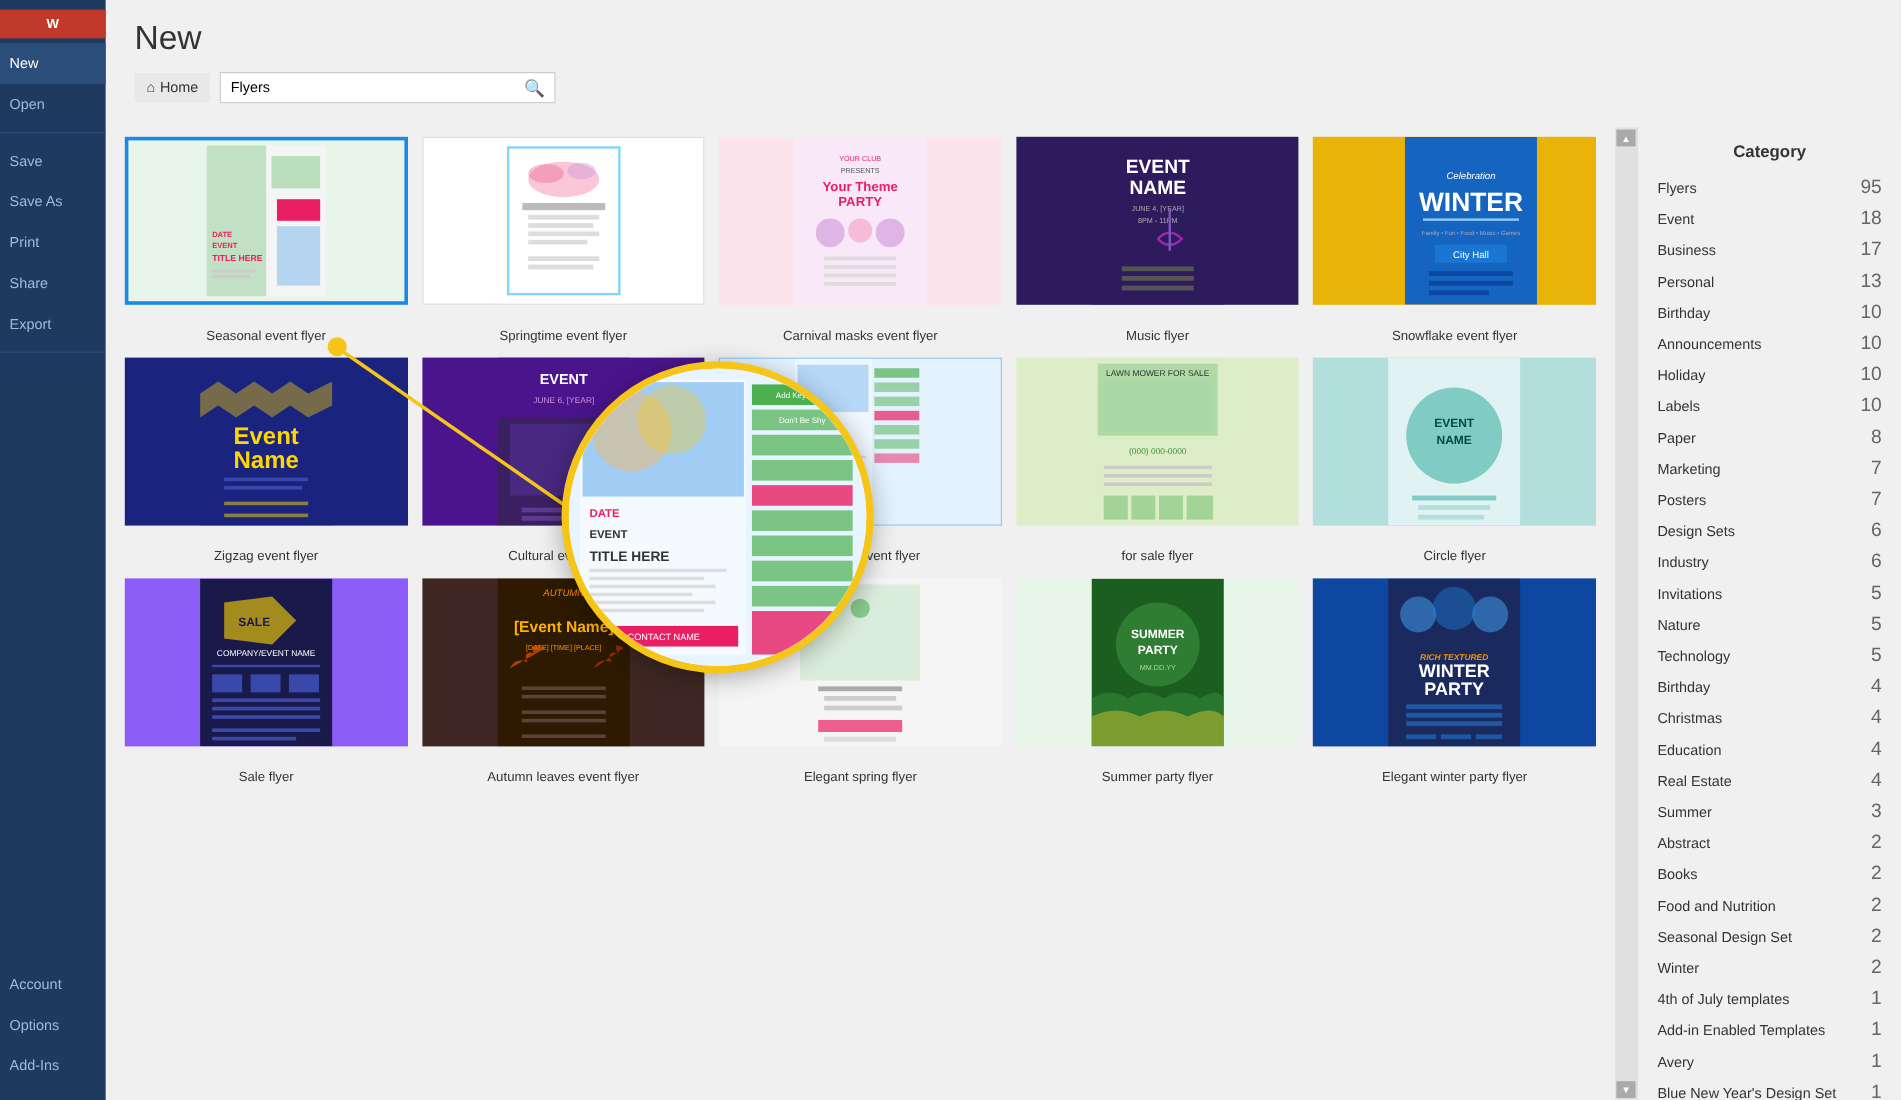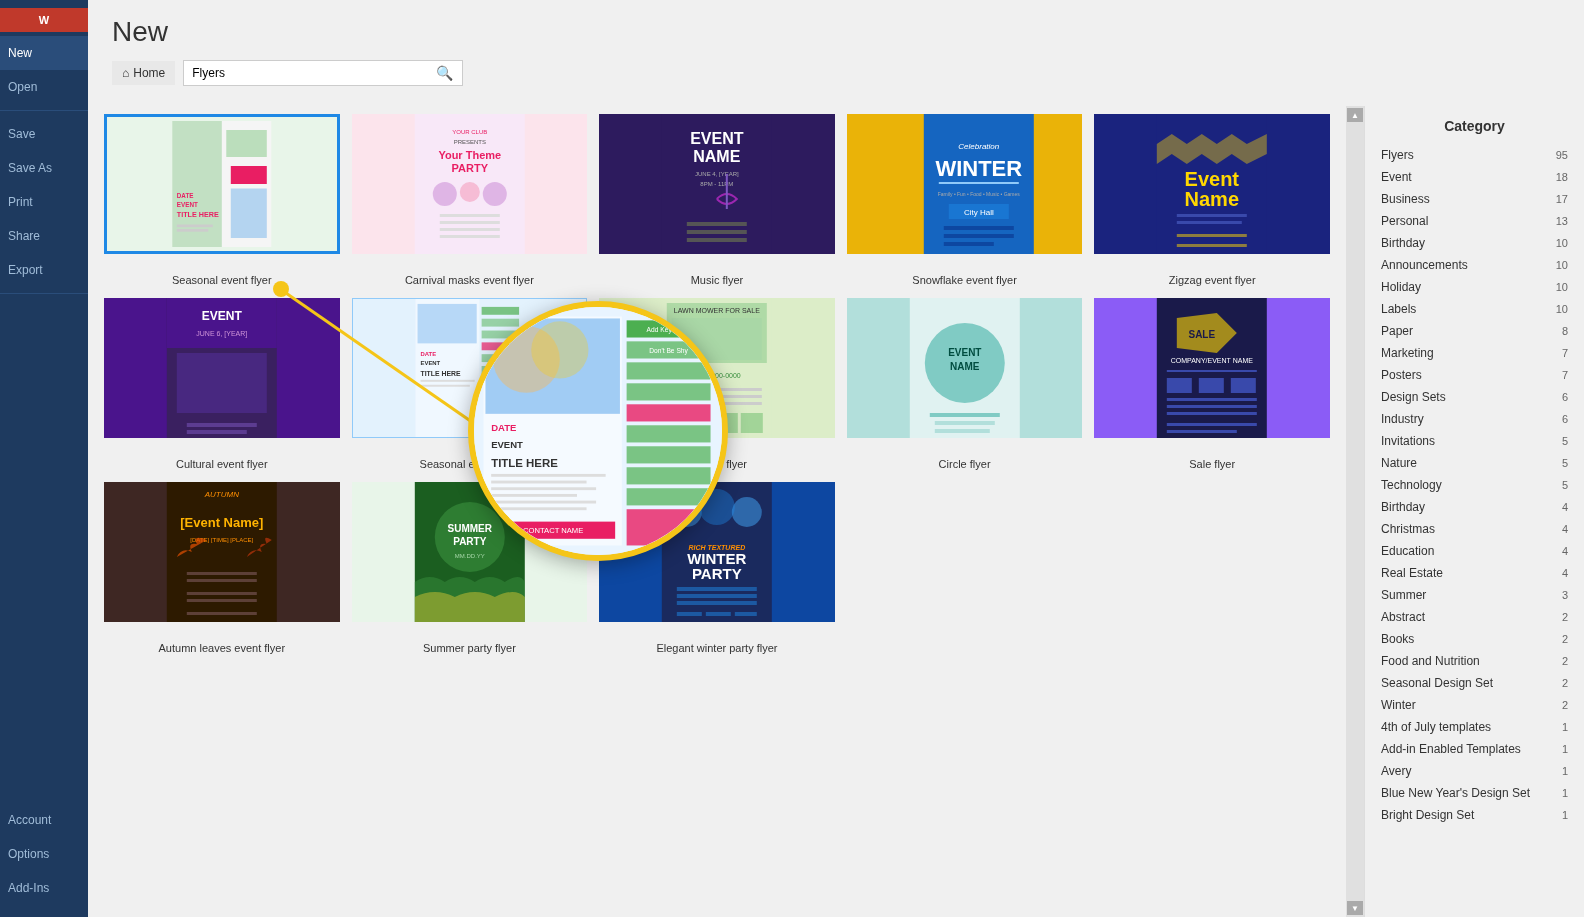--- a/index.html
+++ b/index.html
@@ -155,21 +155,21 @@
       display: flex;
       justify-content: space-between;
       align-items: center;
       padding: 4px 0;
       font-size: 12px;
       color: #333;
       cursor: pointer;
     }
     .category-count {
       color: #666;
-      font-size: 11px;
+      font-size: 16px;
     }
 
     
     .category-panel::-webkit-scrollbar { width: 6px; }
     .category-panel::-webkit-scrollbar-track { background: #e0e0e0; }
     .category-panel::-webkit-scrollbar-thumb { background: #bbb; }
 
     .content-wrapper {
       position: relative;
       display: flex;
@@ -228,20 +228,39 @@
             <text x="5" y="107" font-size="8" fill="#e91e63" font-weight="bold">TITLE HERE</text>
             <rect x="5" y="115" width="40" height="3" fill="#ccc"></rect>
             <rect x="5" y="120" width="35" height="3" fill="#ccc"></rect>
             <rect x="65" y="50" width="40" height="20" fill="#e91e63"></rect>
             <rect x="65" y="75" width="40" height="55" fill="#1e88e5" opacity="0.3"></rect>
           </svg>
         </div>
         <div class="template-label">Seasonal event flyer</div>
       </div>
 
+      <div class="template-item">
+        <div class="template-thumb" style="background: white; border: 1px solid #ddd;">
+          <svg width="100%" height="100%" viewBox="0 0 110 140" xmlns="http://www.w3.org/2000/svg">
+            <rect width="110" height="140" fill="white"></rect>
+            <rect x="8" y="8" width="94" height="124" fill="none" stroke="#81d4fa" stroke-width="2"></rect>
+            <ellipse cx="55" cy="35" rx="30" ry="15" fill="#f48fb1" opacity="0.5"></ellipse>
+            <ellipse cx="40" cy="30" rx="15" ry="8" fill="#f06292" opacity="0.4"></ellipse>
+            <ellipse cx="70" cy="28" rx="12" ry="7" fill="#ce93d8" opacity="0.4"></ellipse>
+            <rect x="20" y="55" width="70" height="6" fill="#bbb"></rect>
+            <rect x="25" y="65" width="60" height="4" fill="#ddd"></rect>
+            <rect x="25" y="72" width="55" height="4" fill="#ddd"></rect>
+            <rect x="25" y="79" width="60" height="4" fill="#ddd"></rect>
+            <rect x="25" y="86" width="50" height="4" fill="#ddd"></rect>
+            <rect x="25" y="100" width="60" height="4" fill="#ddd"></rect>
+            <rect x="25" y="107" width="55" height="4" fill="#ddd"></rect>
+          </svg>
+        </div>
+        <div class="template-label">Springtime event flyer</div>
+      </div>
 
       <div class="template-item">
         <div class="template-thumb" style="background: #fce4ec;">
           <svg width="100%" height="100%" viewBox="0 0 110 140" xmlns="http://www.w3.org/2000/svg">
             <rect width="110" height="140" fill="#f8e8f8"></rect>
             <text x="55" y="20" font-size="6" fill="#e91e63" text-anchor="middle">YOUR CLUB</text>
             <text x="55" y="30" font-size="6" fill="#555" text-anchor="middle">PRESENTS</text>
             <text x="55" y="45" font-size="11" fill="#e91e63" font-weight="bold" text-anchor="middle">Your Theme</text>
             <text x="55" y="58" font-size="11" fill="#e91e63" font-weight="bold" text-anchor="middle">PARTY</text>
             <circle cx="30" cy="80" r="12" fill="#ce93d8" opacity="0.6"></circle>
@@ -415,20 +434,35 @@
             <rect x="20" y="90" width="70" height="3" fill="#5d4037"></rect>
             <rect x="20" y="97" width="70" height="3" fill="#5d4037"></rect>
             <rect x="20" y="110" width="70" height="3" fill="#5d4037"></rect>
             <rect x="20" y="117" width="70" height="3" fill="#5d4037"></rect>
             <rect x="20" y="130" width="70" height="3" fill="#5d4037"></rect>
           </svg>
         </div>
         <div class="template-label">Autumn leaves event flyer</div>
       </div>
 
+      <div class="template-item">
+        <div class="template-thumb" style="background: #f5f5f5;">
+          <svg width="100%" height="100%" viewBox="0 0 110 140" xmlns="http://www.w3.org/2000/svg">
+            <rect width="110" height="140" fill="#f5f5f5"></rect>
+            <rect x="5" y="5" width="100" height="80" fill="#c8e6c9" opacity="0.6"></rect>
+            <circle cx="55" cy="25" r="8" fill="#66bb6a" opacity="0.7"></circle>
+            <rect x="20" y="90" width="70" height="4" fill="#aaa"></rect>
+            <rect x="25" y="98" width="60" height="4" fill="#ccc"></rect>
+            <rect x="25" y="106" width="65" height="4" fill="#ccc"></rect>
+            <rect x="20" y="118" width="70" height="10" fill="#e91e63" opacity="0.7"></rect>
+            <rect x="25" y="132" width="60" height="4" fill="#ddd"></rect>
+          </svg>
+        </div>
+        <div class="template-label">Elegant spring flyer</div>
+      </div>
 
       <div class="template-item">
         <div class="template-thumb" style="background: #e8f5e9;">
           <svg width="100%" height="100%" viewBox="0 0 110 140" xmlns="http://www.w3.org/2000/svg">
             <rect width="110" height="140" fill="#1b5e20"></rect>
             <circle cx="55" cy="55" r="35" fill="#2e7d32"></circle>
             <text x="55" y="50" font-size="10" fill="white" text-anchor="middle" font-weight="bold">SUMMER</text>
             <text x="55" y="63" font-size="10" fill="white" text-anchor="middle" font-weight="bold">PARTY</text>
             <text x="55" y="76" font-size="6" fill="#a5d6a7" text-anchor="middle">MM.DD.YY</text>
             <path d="M0,100 Q15,90 30,100 Q45,90 60,100 Q75,90 90,100 Q105,90 110,100 L110,140 L0,140Z" fill="#388e3c" opacity="0.5"></path>

